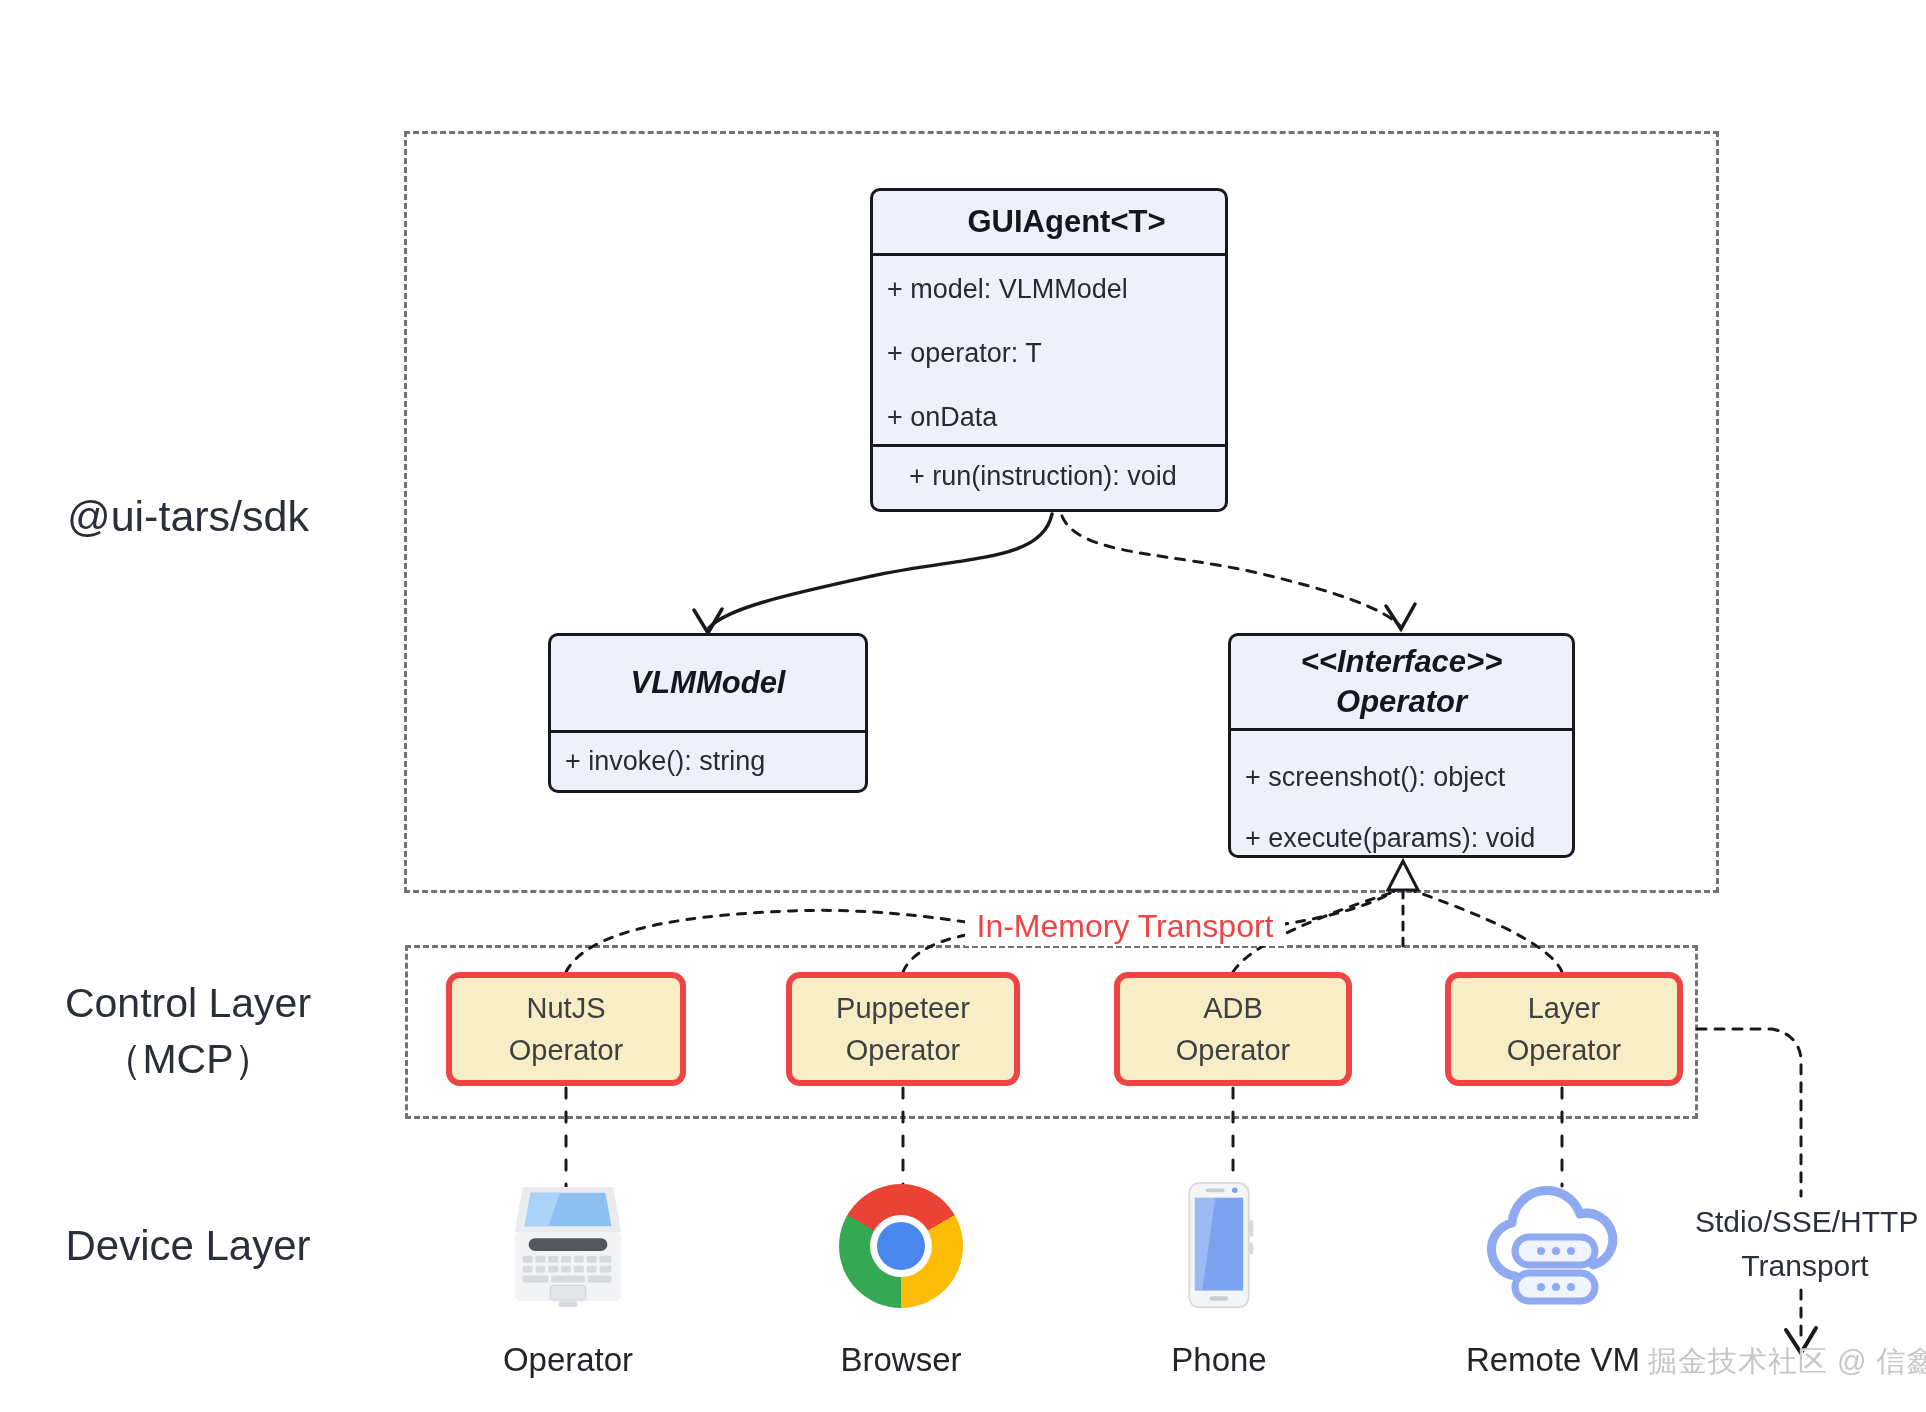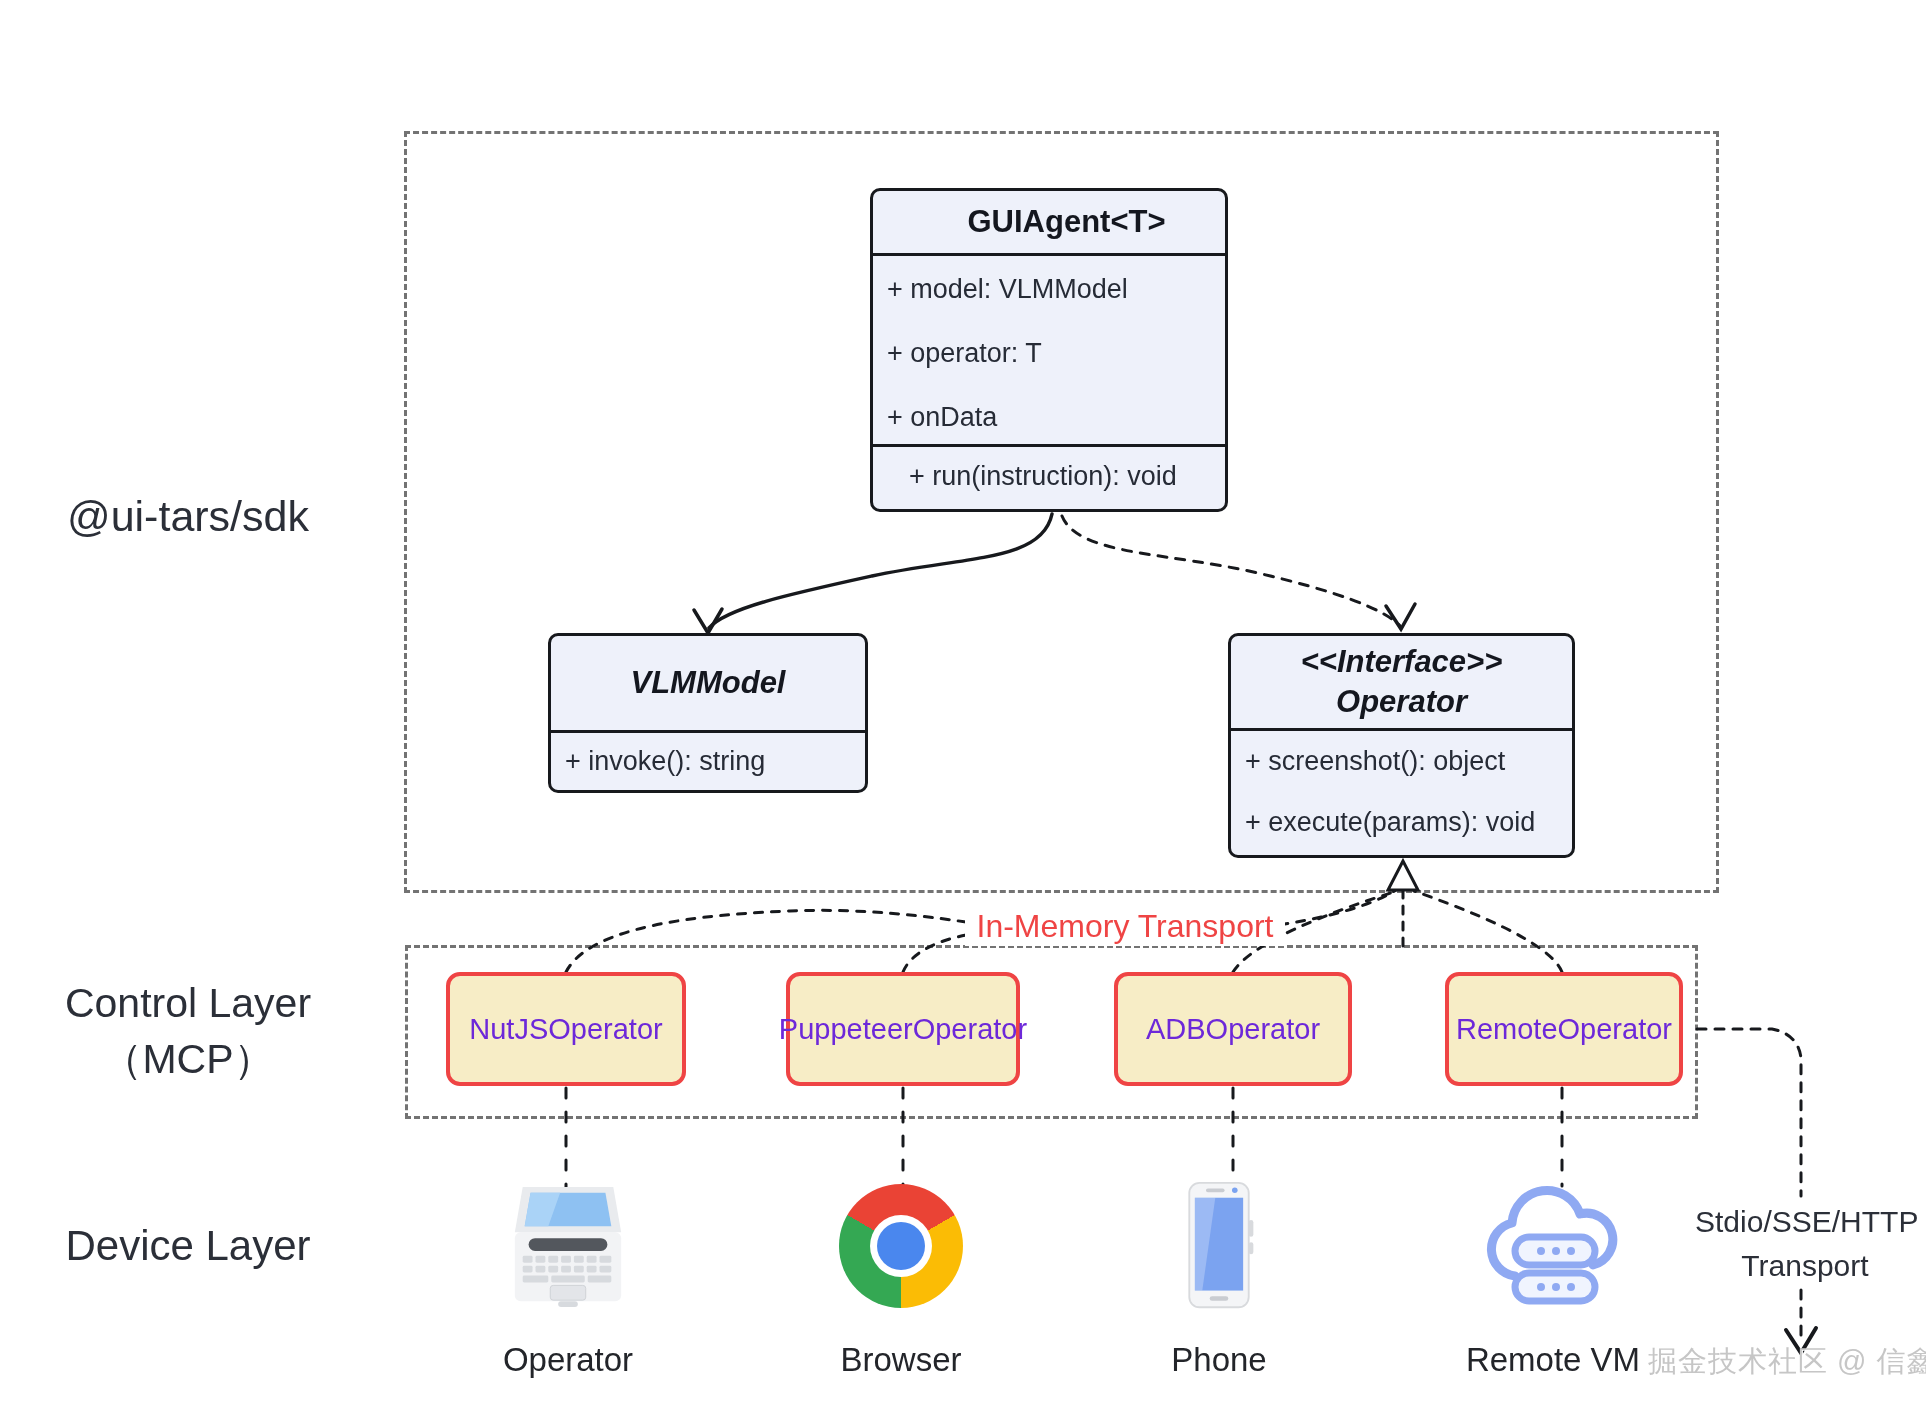--- a/index.html
+++ b/index.html
@@ -16,23 +16,23 @@
   .uml-box{position:absolute;background:#eef1fa;border:3px solid #17191d;border-radius:10px;
            box-sizing:border-box;overflow:hidden;z-index:3;}
   .uml-title{display:flex;flex-direction:column;align-items:center;justify-content:center;
              font-weight:bold;font-size:31px;border-bottom:3px solid #17191d;color:#14171f;}
   .uml-title.italic{font-style:italic;}
   .uml-section{box-sizing:border-box;}
   .uml-section.bordered{border-bottom:3px solid #17191d;}
   .uml-member{font-size:27px;color:#262b36;padding-left:14px;display:flex;align-items:center;box-sizing:border-box;}
 
   
-  .op-box{position:absolute;background:#f7edc6;border:4px solid #ef4444;border-radius:14px;
-          display:flex;flex-direction:row;align-items:center;justify-content:center;
-          font-size:29px;line-height:42px;color:#6d28d9;box-sizing:border-box;z-index:3;text-align:center;}
+  .op-box{position:absolute;background:#f7edc6;border:6px solid #ef4444;border-radius:14px;
+          display:flex;flex-direction:column;align-items:center;justify-content:center;
+          font-size:29px;line-height:42px;color:#404040;box-sizing:border-box;z-index:3;text-align:center;}
 
   
   .layer-label{position:absolute;color:#2b2f38;text-align:center;z-index:3;}
   #label-sdk{left:18px;top:492px;width:340px;font-size:43px;}
   #label-control{left:18px;top:975px;width:340px;font-size:41px;line-height:56px;}
   #label-device{left:18px;top:1222px;width:340px;font-size:42px;}
 
   
   #label-inmemory{position:absolute;left:965px;top:906px;width:320px;height:40px;z-index:3;
                   background:#ffffff;font-size:32px;color:#ef4444;text-align:center;line-height:40px;}
@@ -111,21 +111,21 @@
     <div class="uml-section" style="height:57px;">
       <div class="uml-member" style="height:57px;">+ invoke(): string</div>
     </div>
   </div>
 
   <div class="uml-box" style="left:1228px;top:633px;width:347px;height:225px;">
     <div class="uml-title italic" style="height:92px;line-height:40px;">
       <span>&lt;&lt;Interface&gt;&gt;</span>
       <span>Operator</span>
     </div>
-    <div class="uml-section" style="height:128px;padding-top:0;">
+    <div class="uml-section" style="height:128px;padding-top:16px;">
       <div class="uml-member" style="height:61px;">+ screenshot(): object</div>
       <div class="uml-member" style="height:61px;">+ execute(params): void</div>
     </div>
   </div>
 
   <div class="layer-label" id="label-sdk">@ui-tars/sdk</div>
   <div class="layer-label" id="label-control">
     <div>Control Layer</div>
     <div>（MCP）</div>
   </div>
@@ -139,21 +139,21 @@
   </div>
   <div class="op-box" style="left:786px;top:972px;width:234px;height:114px;">
     <div>Puppeteer</div>
     <div>Operator</div>
   </div>
   <div class="op-box" style="left:1114px;top:972px;width:238px;height:114px;">
     <div>ADB</div>
     <div>Operator</div>
   </div>
   <div class="op-box" style="left:1445px;top:972px;width:238px;height:114px;">
-    <div>Remote</div>
+    <div>Layer</div>
     <div>Operator</div>
   </div>
 
   <div class="device-item" style="left:468px;">
     <div class="device-icon">
       <svg width="160" height="128" viewBox="0 0 160 130">
         <rect x="26" y="50" width="108" height="70" rx="6" fill="#f2f3f5"></rect>
         <polygon points="34,4 126,4 134,50 26,50" fill="#e9ebee"></polygon>
         <polygon points="42,10 118,10 124,44 36,44" fill="#8ec1f2"></polygon>
         <polygon points="42,10 72,10 60,44 36,44" fill="#aad3f7"></polygon>

